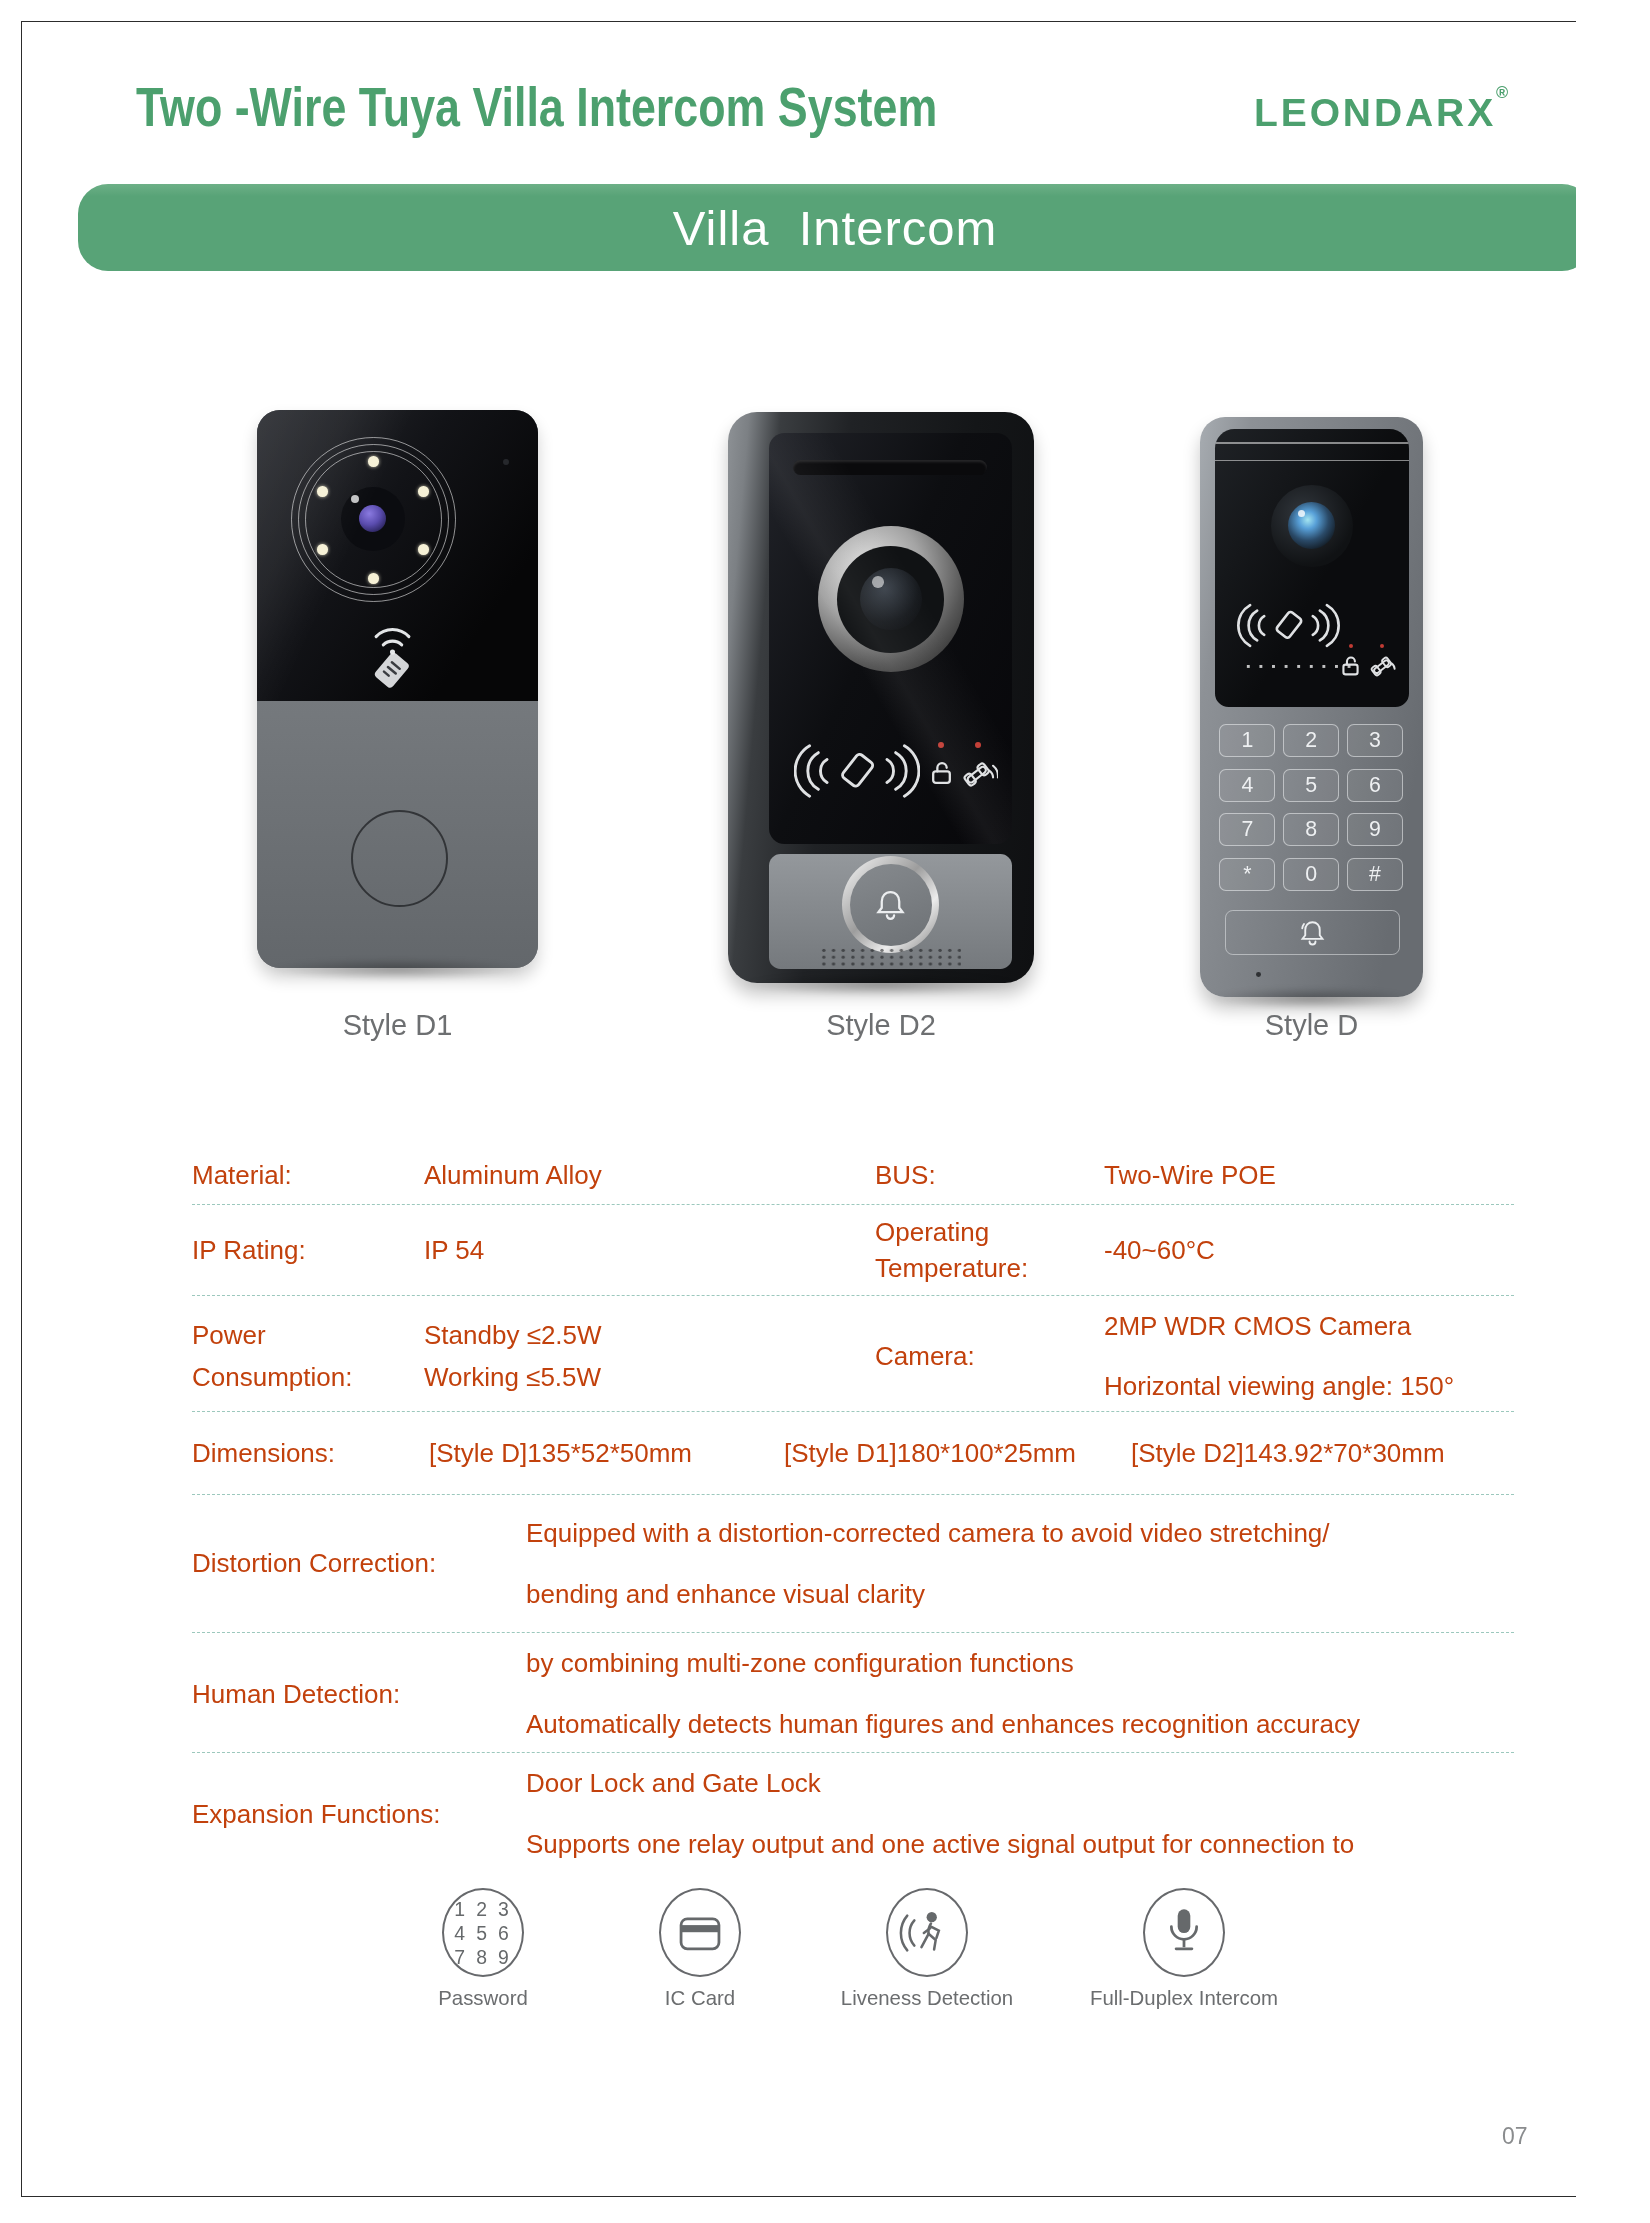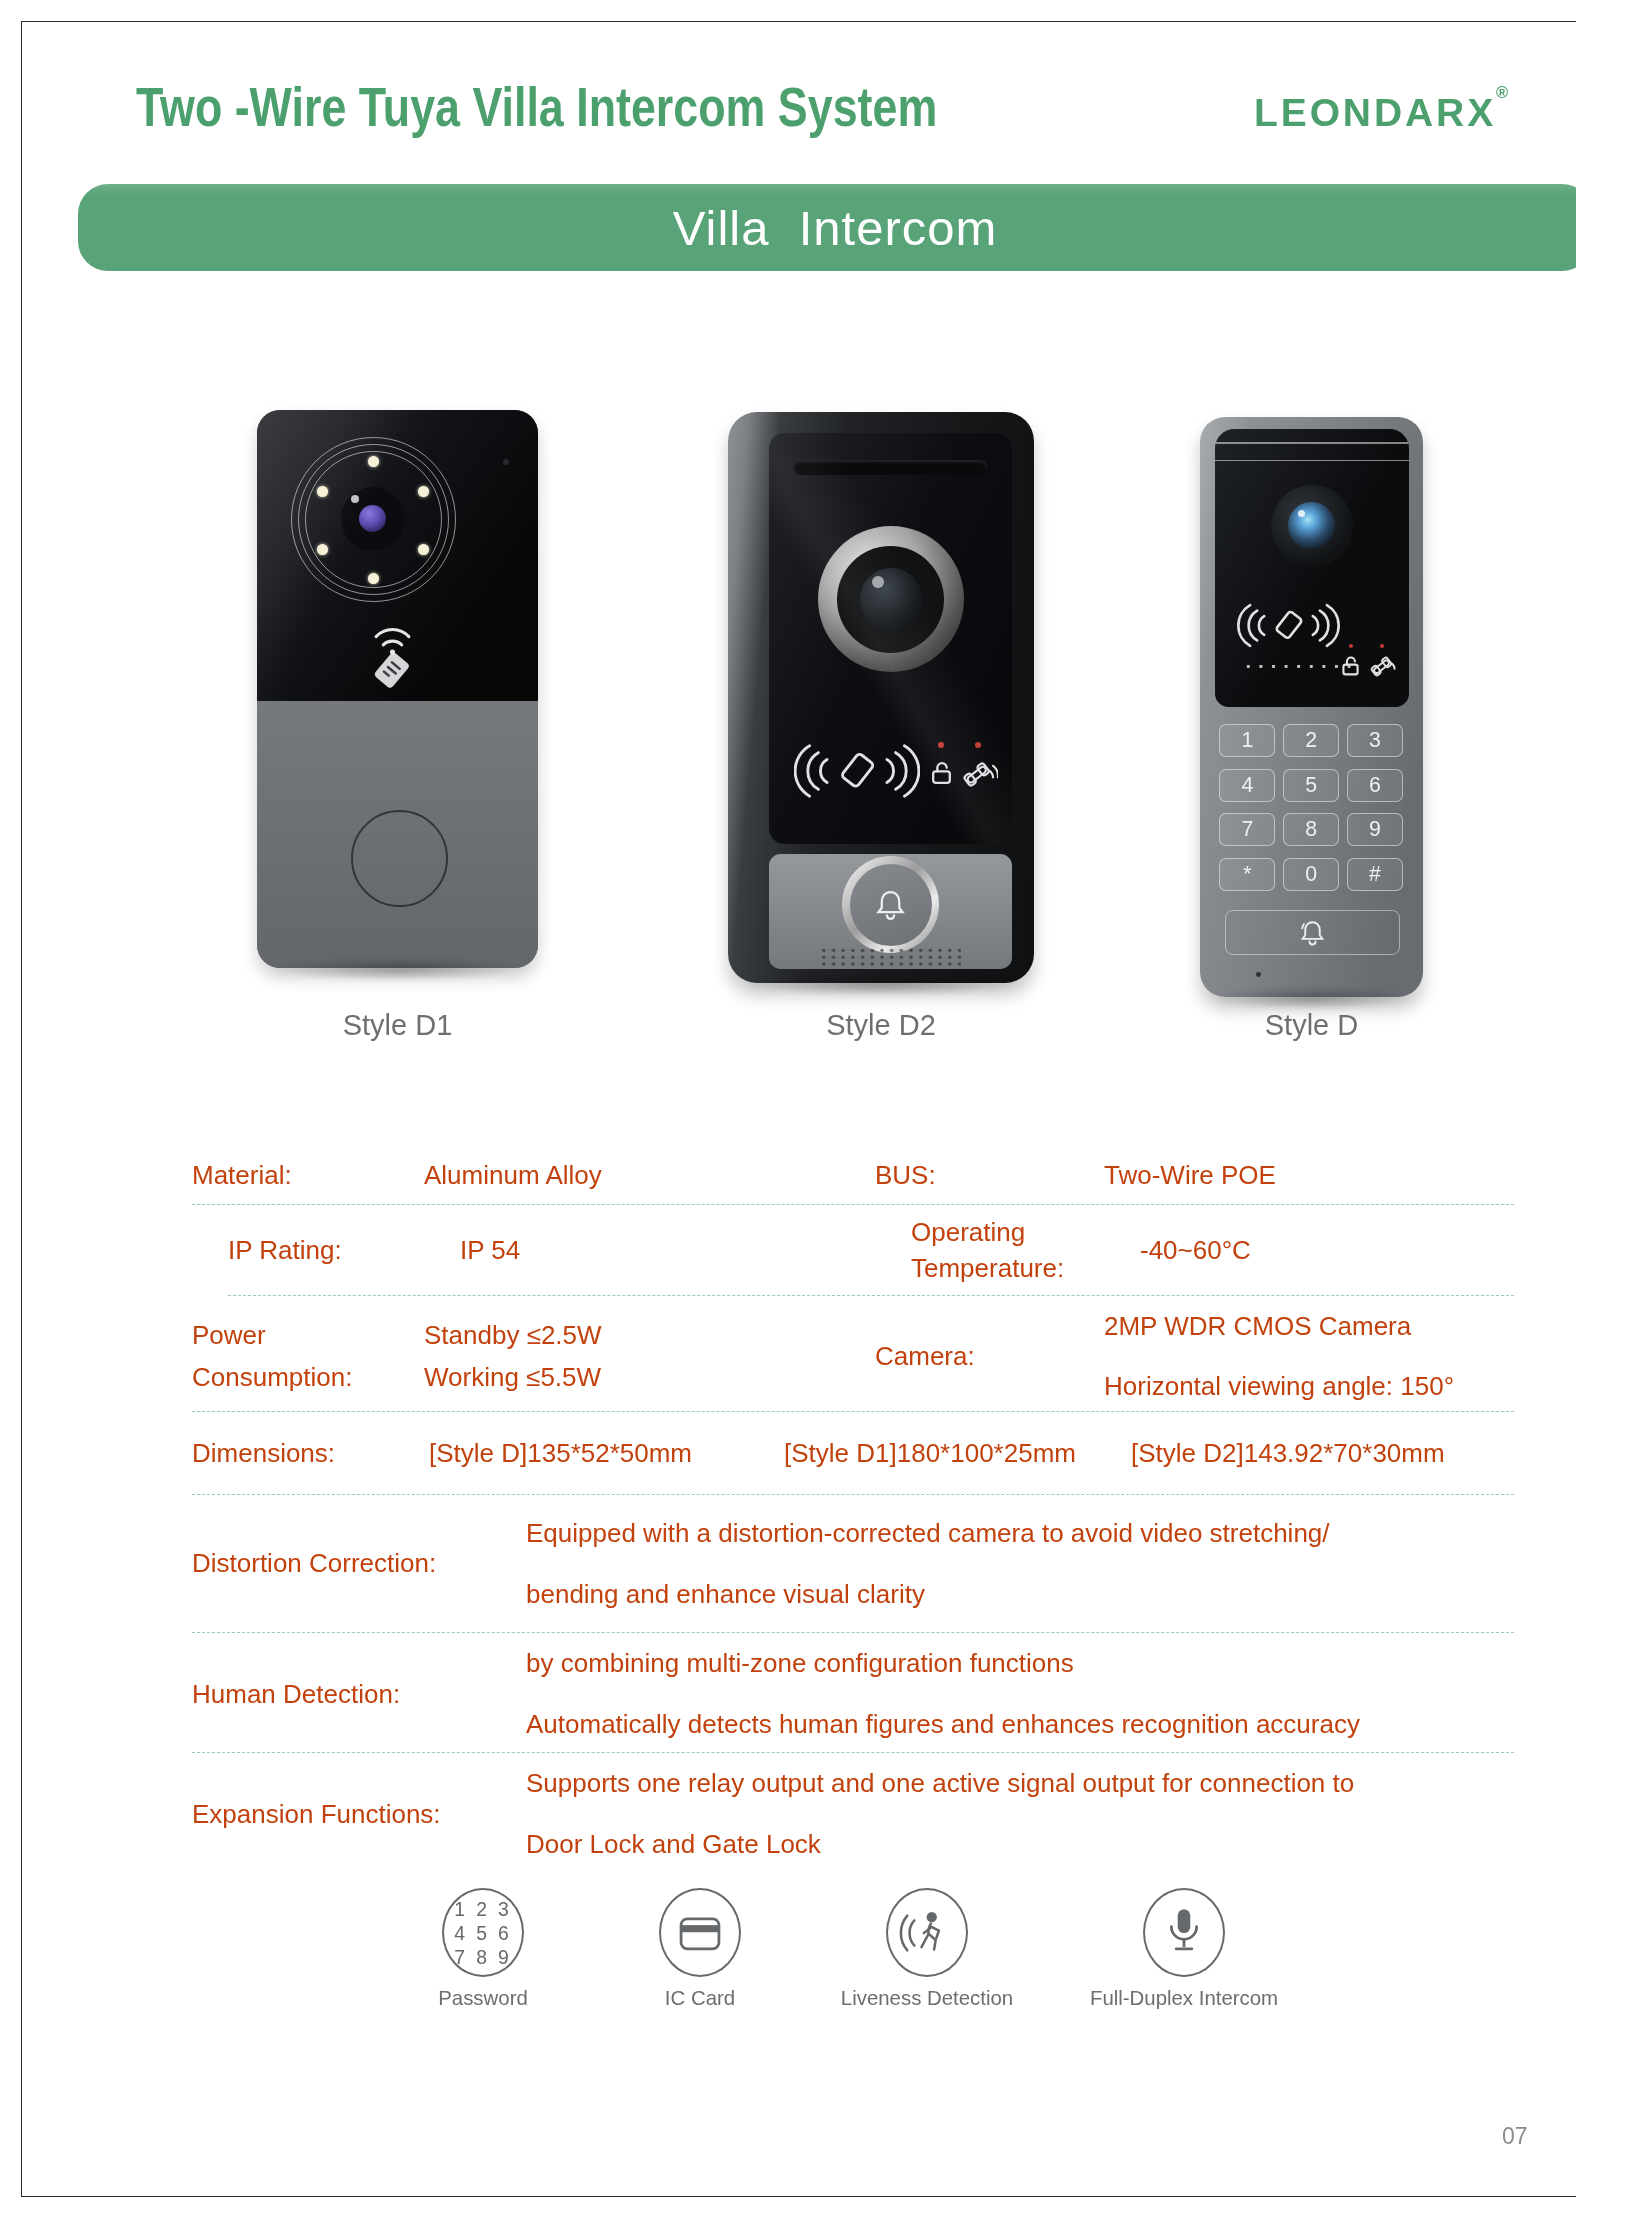--- a/index.html
+++ b/index.html
@@ -104,21 +104,21 @@
   .d3 .bellbar{position:absolute;left:25px;top:493px;width:173px;height:43px;border-radius:7.8px;
     border:1.9px solid rgba(238,240,242,0.5);display:flex;align-items:center;justify-content:center;}
   .d3 .mic-dot{position:absolute;left:56px;top:555px;width:4.9px;height:4.9px;border-radius:50%;background:#2e3033;}
 
   
   .spec{position:absolute;left:192px;top:1146px;width:1322px;font-size:26px;color:#c2410c;}
   .row{display:grid;align-items:center;}
   .row.dashed{border-bottom:1.9px dashed #9cc8bd;}
   .cols4{grid-template-columns:232px 451px 229px 409px;}
   .cols2{grid-template-columns:334px 988px;}
-  .h62{height:58px;} .h95{height:90px;margin-left:36px;} .h120{height:115px;} .h87{height:82px;}
+  .h62{height:58px;} .h95{height:90px;} .h120{height:115px;} .h87{height:82px;}
   .h143{height:137px;} .h125a{height:119px;} .h125b{height:121px;}
   .med-gap div{line-height:42px;}
   .sm-gap div{line-height:36px;}
   .wide-gap div{line-height:60px;}
   .para div{line-height:61px;}
   .dimrow{position:relative;}
   .dimrow span{position:absolute;top:50%;transform:translateY(-50%);white-space:nowrap;}
 
   
   .features{position:absolute;left:0;top:1888px;width:1651px;height:175px;}
@@ -361,22 +361,22 @@
       <div>Human Detection:</div>
       <div class="para">
         <div>by combining multi-zone configuration functions</div>
         <div>Automatically detects human figures and enhances recognition accuracy</div>
       </div>
     </div>
 
     <div class="row cols2 h125b">
       <div>Expansion Functions:</div>
       <div class="para">
+        <div>Door Lock and Gate Lock</div>
         <div>Supports one relay output and one active signal output for connection to</div>
-        <div>Door Lock and Gate Lock</div>
       </div>
     </div>
   </div>
 
   <div class="features">
 
     <div class="feature" style="left:381px;">
       <div class="fcircle">
         <div class="fdigits">
           <div>1 2 3</div>

